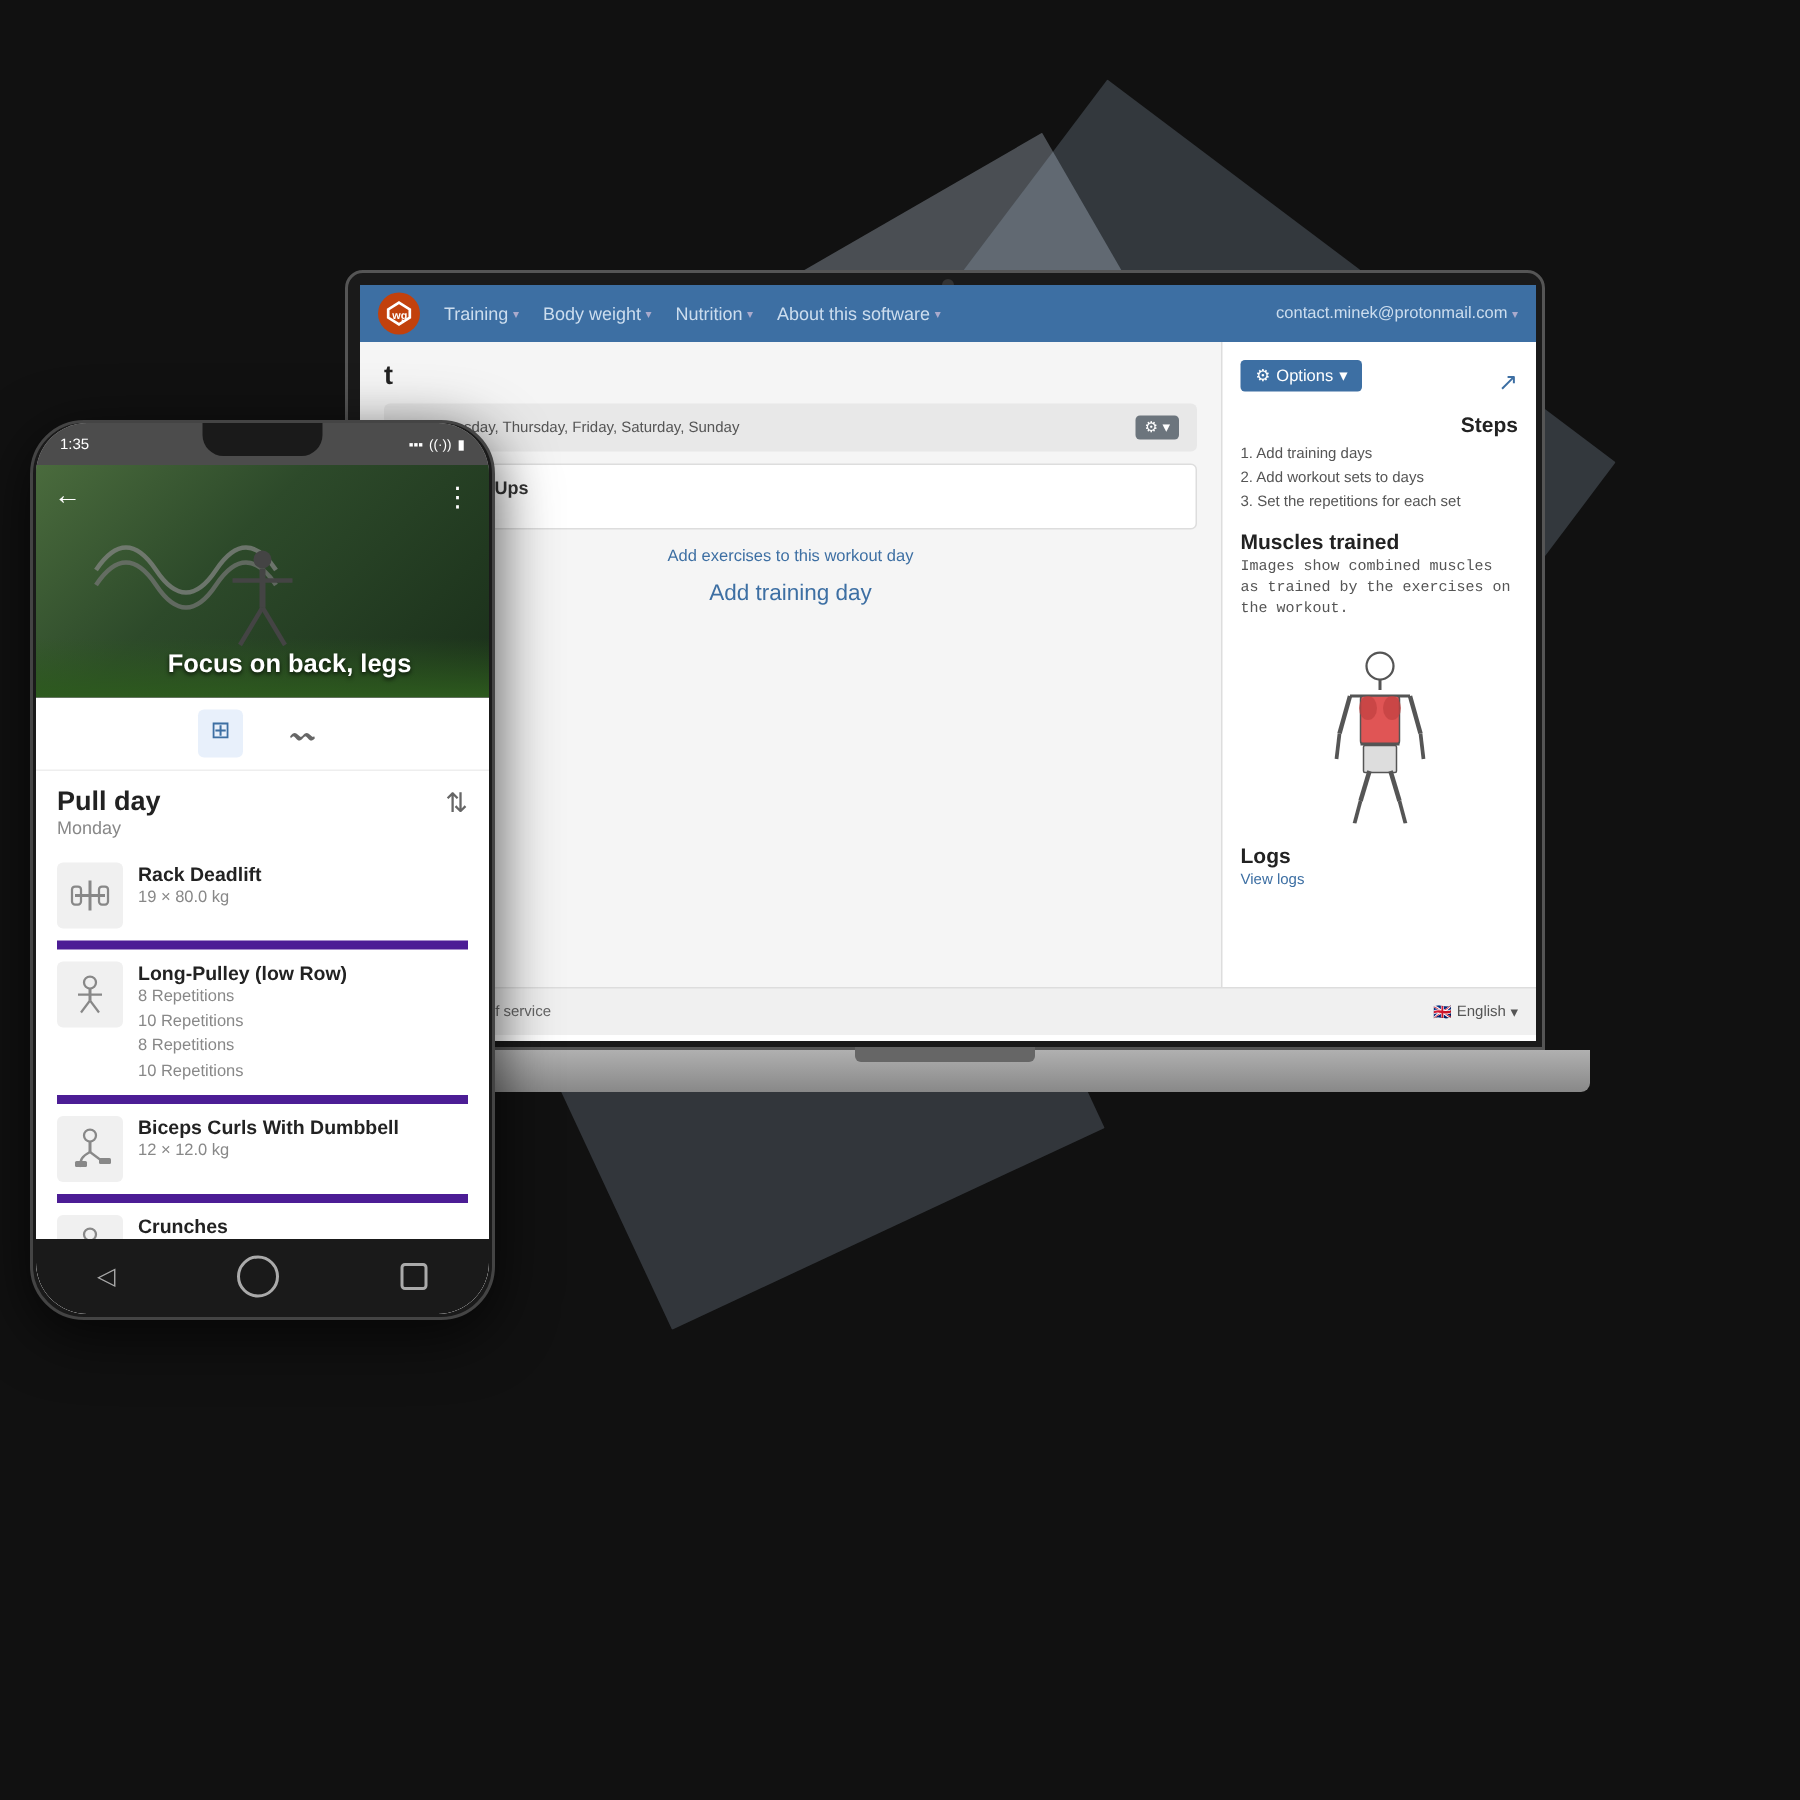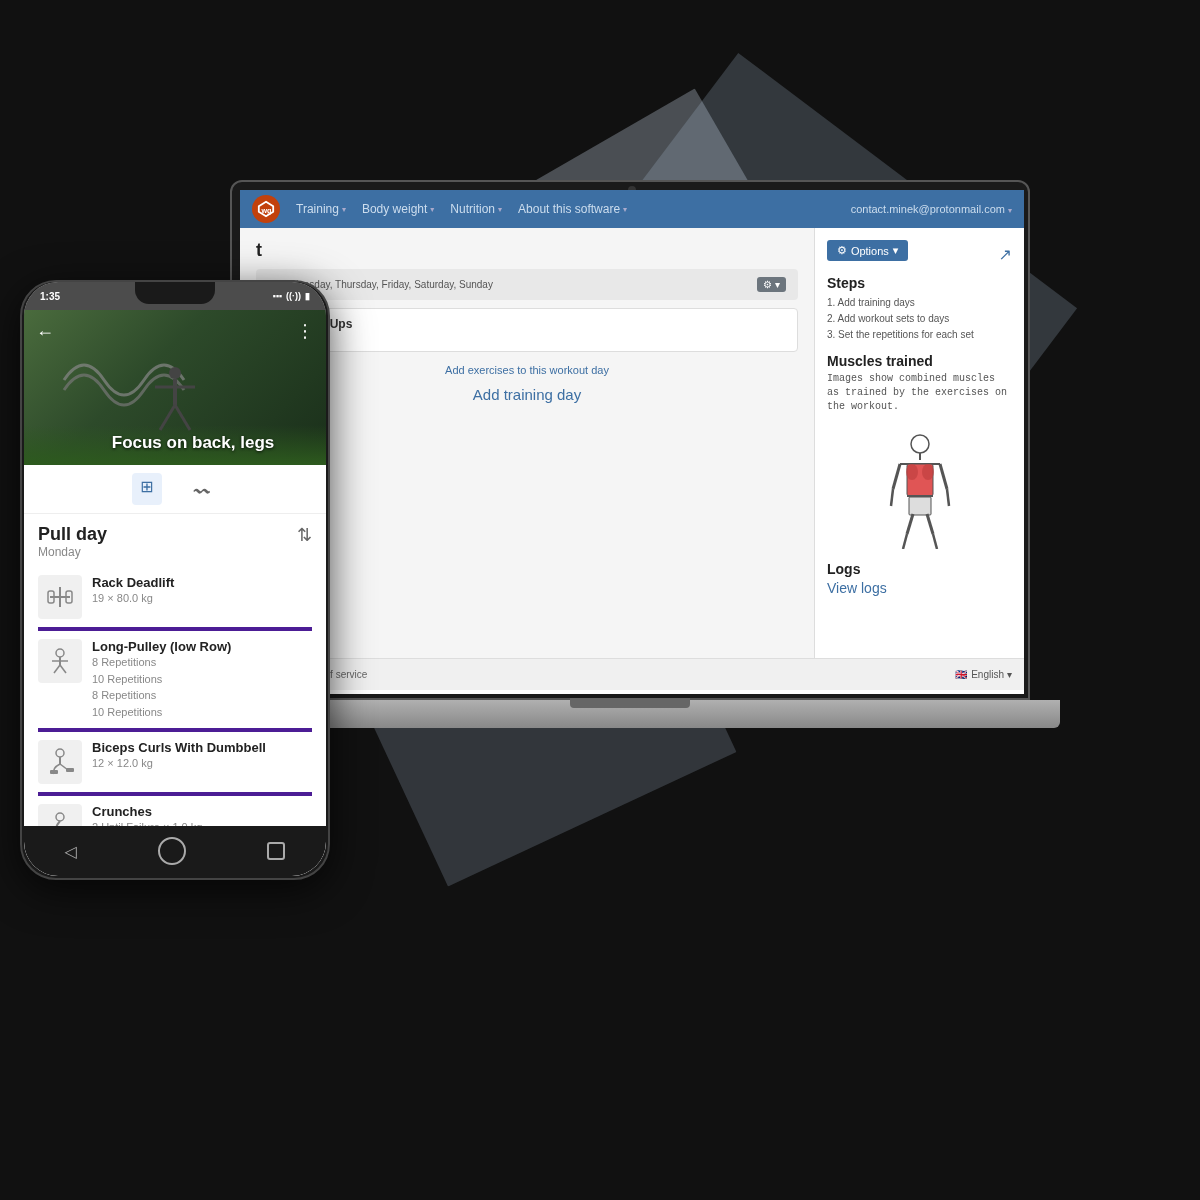--- a/index.html
+++ b/index.html
@@ -171,20 +171,21 @@
       font-size: 11px;
       cursor: pointer;
       display: flex; align-items: center; gap: 4px;
       margin-bottom: 8px;
     }
     .sidebar-section-title {
       font-size: 14px;
       font-weight: bold;
       color: #222;
       margin-bottom: 4px;
+      text-align: right;
     }
     .sidebar-steps {
       font-size: 10px;
       color: #555;
       margin-bottom: 10px;
       line-height: 1.6;
     }
     .muscles-title {
       font-size: 14px;
       font-weight: bold;
@@ -199,21 +200,21 @@
       font-family: Liberation Mono, monospace;
     }
     .logs-title {
       font-size: 14px;
       font-weight: bold;
       color: #222;
       margin-bottom: 3px;
     }
     .view-logs-link {
       color: #3d6fa3;
-      font-size: 14px;
+      font-size: 10px;
       cursor: pointer;
     }
 
     .laptop-footer {
       height: 32px;
       background: #f0f0f0;
       border-top: 1px solid #ddd;
       display: flex;
       align-items: center;
       padding: 0 12px;
@@ -264,21 +265,20 @@
     }
     .phone-status-bar {
       height: 28px;
       background: rgba(0,0,0,0.7);
       display: flex;
       align-items: center;
       justify-content: space-between;
       padding: 0 16px;
       color: white;
       font-size: 10px;
-      font-weight: bold;
     }
     .phone-hero {
       height: 155px;
       background: linear-gradient(to bottom, #333 0%, #222 100%);
       position: relative;
       overflow: hidden;
     }
     .phone-hero-img {
       width: 100%;
       height: 100%;
@@ -347,21 +347,21 @@
       color: #666;
     }
     .phone-exercise-list {
       padding: 4px 14px;
       overflow: hidden;
     }
     .phone-exercise-item {
       display: flex;
       align-items: flex-start;
       padding: 8px 0;
-      border-bottom: 4px solid #4c1d95;
+      border-bottom: 6px solid #4c1d95;
       gap: 10px;
     }
     .exercise-icon {
       width: 44px; height: 44px;
       background: #f0f0f0;
       border-radius: 4px;
       display: flex; align-items: center; justify-content: center;
       font-size: 18px;
       color: #888;
       flex-shrink: 0;

